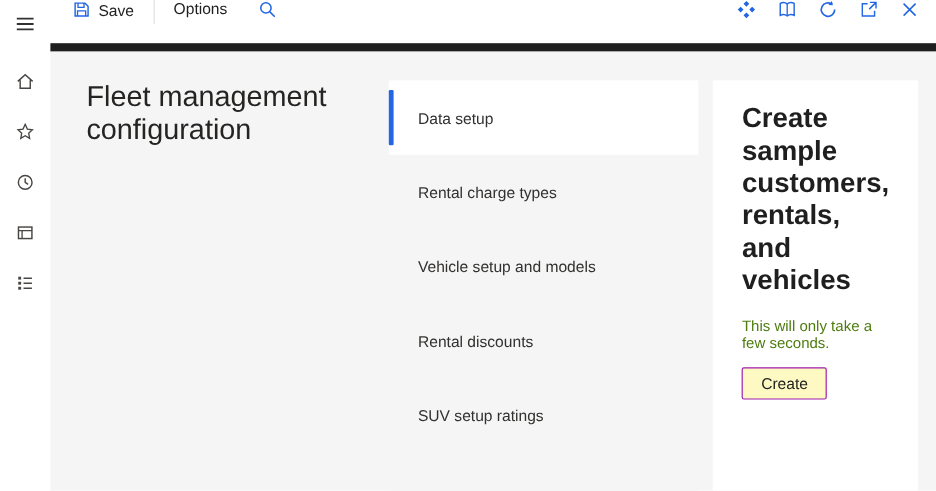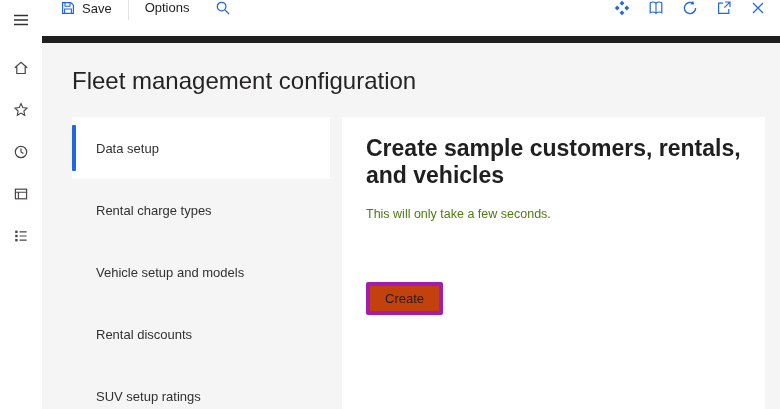--- a/index.html
+++ b/index.html
@@ -35,21 +35,21 @@
   .tool-divider { width: 1px; height: 20px; background: #e1e1e1; margin: 0 16px; }
   .toolbar .search { margin-left: 26px; }
   .toolbar .right { margin-left: auto; display: flex; align-items: center; gap: 18px; }
   .icon16 { width: 16px; height: 16px; display: block; }
   .icon18 { width: 18px; height: 18px; display: block; }
 
   .darkbar { height: 7px; background: var(--darkbar, #1f1f1f); flex: 0 0 7px; }
 
   .content {
     flex: 1; background: #f5f5f5; padding: 24px 15px 0 30px;
-    display: flex; flex-direction: column; min-height: 0;
+    display: flex; min-height: 0;
   }
   .page-title { font-size: 24px; font-weight: 400; color: #252423; margin-bottom: 22px; }
 
   .card { display: flex; flex: 1; min-height: 0; gap: 12px; }
 
   
   .tablist { width: 258px; flex: 0 0 258px; display: flex; flex-direction: column; background: #f5f5f5; }
   .tab {
     height: 62px; display: flex; align-items: center; padding-left: 24px;
     font-size: 13px; color: #323130; position: relative; cursor: pointer; flex: 0 0 62px;
@@ -60,23 +60,23 @@
     background: var(--accent, #2266e3); display: none; border-radius: 1px;
   }
   .tab.selected .indicator { display: block; }
 
   
   .panel { flex: 1; background: #ffffff; padding: 18px 24px; }
   .panel-heading { font-size: 23px; font-weight: 700; color: #1f1f1f; margin-bottom: 18px; }
   .panel-desc { font-size: 12.5px; color: #4d7c0f; margin-bottom: 13px; }
   .create-btn {
     font-family: "Liberation Sans", sans-serif;
-    font-size: 13px; color: #1f1f1f; background: #c2410c;
-    border: 4px solid #a21caf; border-radius: 2px;
-    padding: 5px 15px; cursor: pointer; margin-top: 48px;
+    font-size: 13px; color: #1f1f1f; background: #fef9c3;
+    border: 1px solid #a21caf; border-radius: 2px;
+    padding: 5px 15px; cursor: pointer;
   }
 </style>
 </head>
 <body>
 
 <div class="app">
 
   <div class="rail">
     <div class="btn hamburger">
       <svg class="icon18" viewBox="0 0 18 18">

